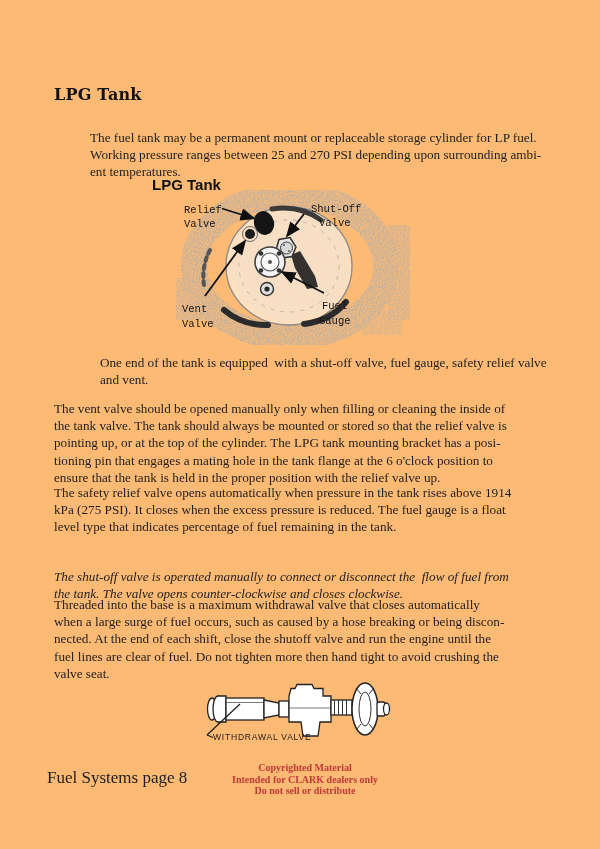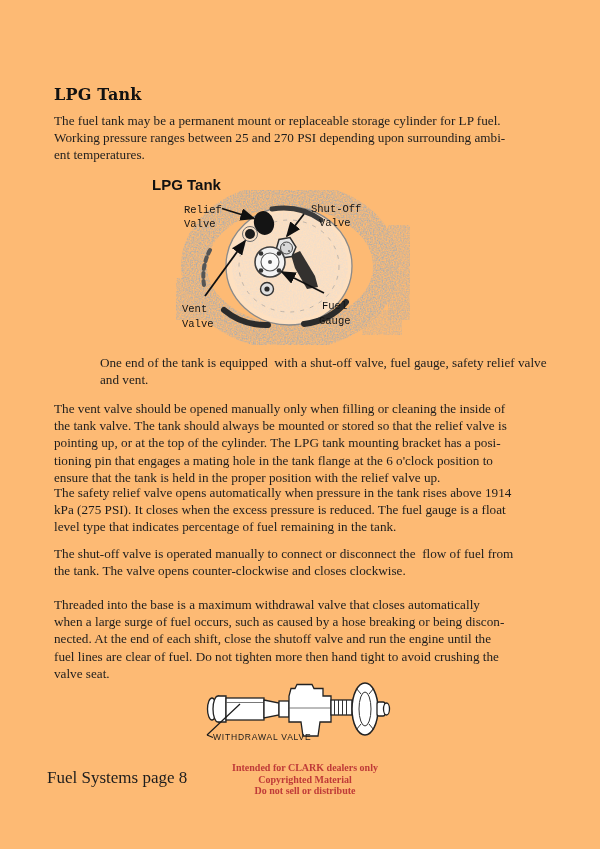--- a/index.html
+++ b/index.html
@@ -9,25 +9,25 @@
   }
   .page-title{
     position:absolute;left:54px;top:85px;margin:0;
     font-family:"DejaVu Serif",serif;font-weight:bold;font-size:16px;
     letter-spacing:.2px;color:#121212;
   }
   .para{
     position:absolute;left:54px;
     font-size:13.2px;line-height:17.2px;white-space:pre;color:#1d1d1d;
   }
-  .p1{top:112px;}
+  .p1{top:129px;margin-left:36px;}
   .p2{top:354px;margin-left:46px;}
   .p3{top:400px;}
   .p4{top:484px;}
-  .p5{top:545px;}
+  .p5{top:568px;font-style:italic;}
   .p6{top:596px;font-family:Liberation Serif, serif;}
   .fig-caption{
     position:absolute;left:152px;top:176px;
     font-family:"Liberation Sans",sans-serif;font-weight:bold;font-size:15px;
     color:#111;
   }
   .tank-svg{position:absolute;left:172px;top:190px;}
   .valve-svg{position:absolute;left:193px;top:672px;}
   .mono-label{
     font-family:"Liberation Mono","DejaVu Sans Mono",monospace;
@@ -172,18 +172,18 @@
 
     <g stroke="#1a1a1a" stroke-width="1.2">
       <line x1="47" y1="32" x2="14" y2="63"></line>
       <line x1="14" y1="63" x2="20" y2="65.5"></line>
     </g>
     <text class="valve-label" x="20" y="68">WITHDRAWAL VALVE</text>
   </svg>
 
   <div class="footer-left">Fuel Systems page 8</div>
   <div class="footer-copyright">
+      <div>Copyrighted Material</div>
       <div>Intended for CLARK dealers only</div>
-      <div>Copyrighted Material</div>
       <div>Do not sell or distribute</div>
     </div>
 
 </div>
 
 </body></html>

